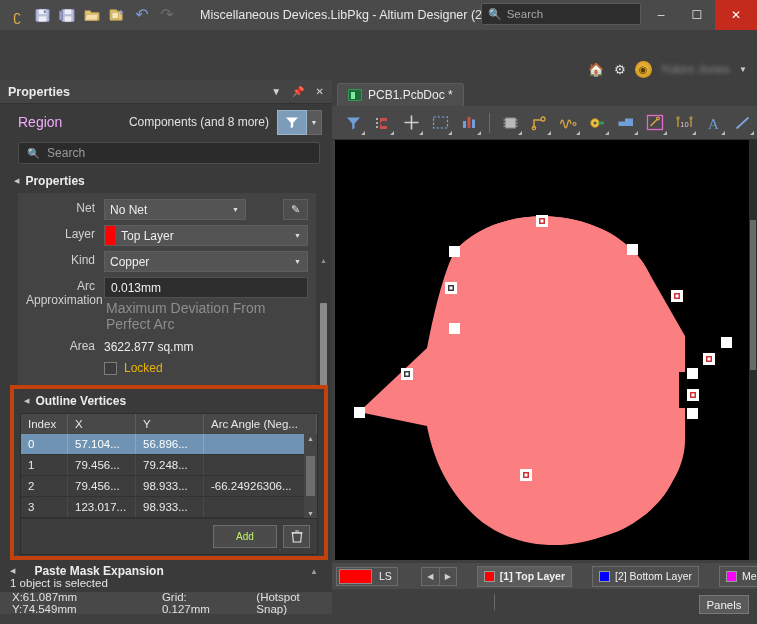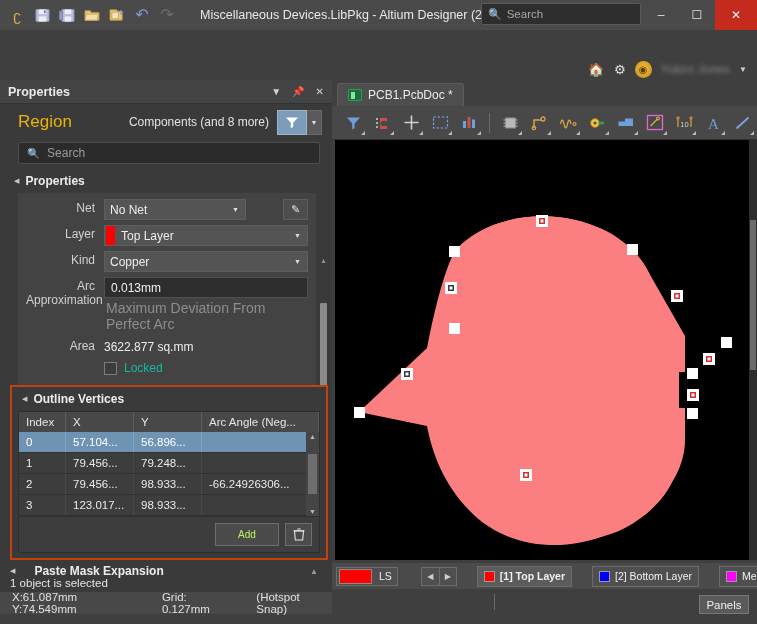--- a/index.html
+++ b/index.html
@@ -75,21 +75,21 @@
   .panel-hdr {
     height: 24px; background: #444; display: flex; align-items: center;
     padding: 0 8px; border-bottom: 1px solid #313131;
   }
   .panel-hdr .ptitle { color: #e9e9e9; font-size: 12.5px; font-weight: bold; flex: 1; }
   .panel-hdr .pic { color: #d2d2d2; font-size: 10px; margin-left: 11px; }
 
   .region-row {
     height: 36px; display: flex; align-items: center; padding: 0 10px 0 18px;
   }
-  .region-lbl { color: #eab308; font-size: 17px; }
+  .region-lbl { color: #f0abfc; font-size: 14px; }
   .region-val { margin-left: auto; color: #e2e2e2; font-size: 12px; margin-right: 8px; }
   .filter-btn {
     width: 30px; height: 25px; background: #7d9cb9; border: 1px solid #9ab4cc;
     display: flex; align-items: center; justify-content: center;
   }
   .filter-caret {
     width: 15px; height: 25px; background: #5a5a5a; border: 1px solid #6a6a6a;
     border-left: none; display: flex; align-items: center; justify-content: center;
     color: #ddd; font-size: 7px;
   }
@@ -128,26 +128,26 @@
     color: #e0e0e0; font-size: 11px;
   }
   .txtin {
     height: 21px; background: #2d2d2d; border: 1px solid #4f4f4f;
     display: flex; align-items: center; padding: 0 6px; color: #f0f0f0; font-size: 12px;
   }
   .hint { color: #8d8d8d; font-size: 14px; padding: 2px 0 0 2px; }
   .plain { color: #ececec; font-size: 12px; padding-top: 3px; }
   .chkrow { display: flex; align-items: center; gap: 7px; padding-top: 2px; }
   .chkbox { width: 13px; height: 13px; background: #3c3c3c; border: 1px solid #7d7d7d; }
-  .chklbl { color: #14b8a6; font-size: 12px; }
+  .chklbl { color: #eab308; font-size: 12px; }
 
   
   .ov-wrap {
     position: absolute; left: 10px; top: 385px; width: 318px; height: 175px;
-    border: 2px solid #c2410c;
+    border: 4px solid #c2410c;
   }
   .ov-inner { width: 100%; height: 100%; background: #3a3a3a; padding: 5px 6px 6px 6px; }
   .ov-hdr {
     display: flex; align-items: center; gap: 6px; color: #ececec;
     font-size: 12px; font-weight: bold; padding: 0 0 5px 4px;
   }
   .tbl { background: #3d3d3d; border: 1px solid #2e2e2e; }
   .tbl-head { display: flex; height: 20px; background: #484848; }
   .th {
     color: #e6e6e6; font-size: 11.5px; display: flex; align-items: center;

